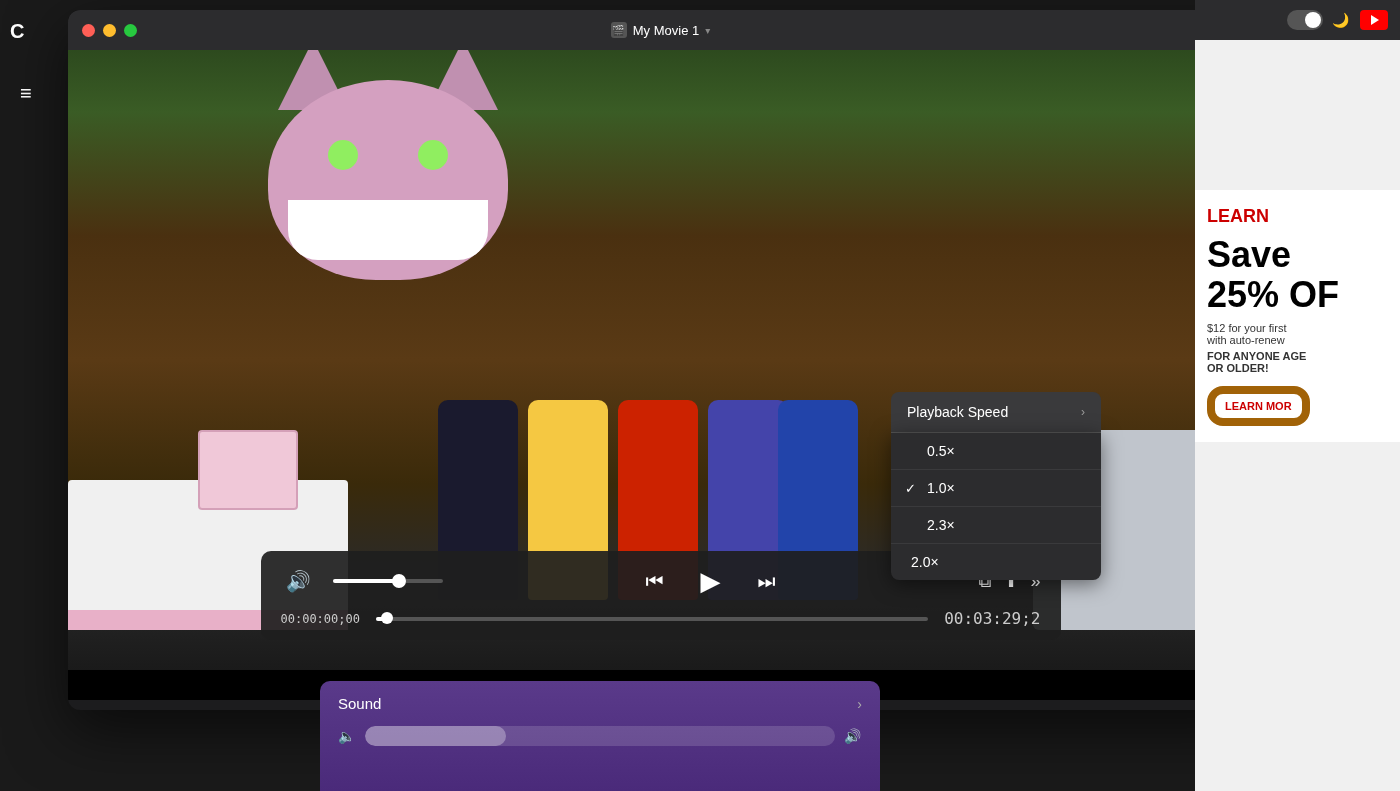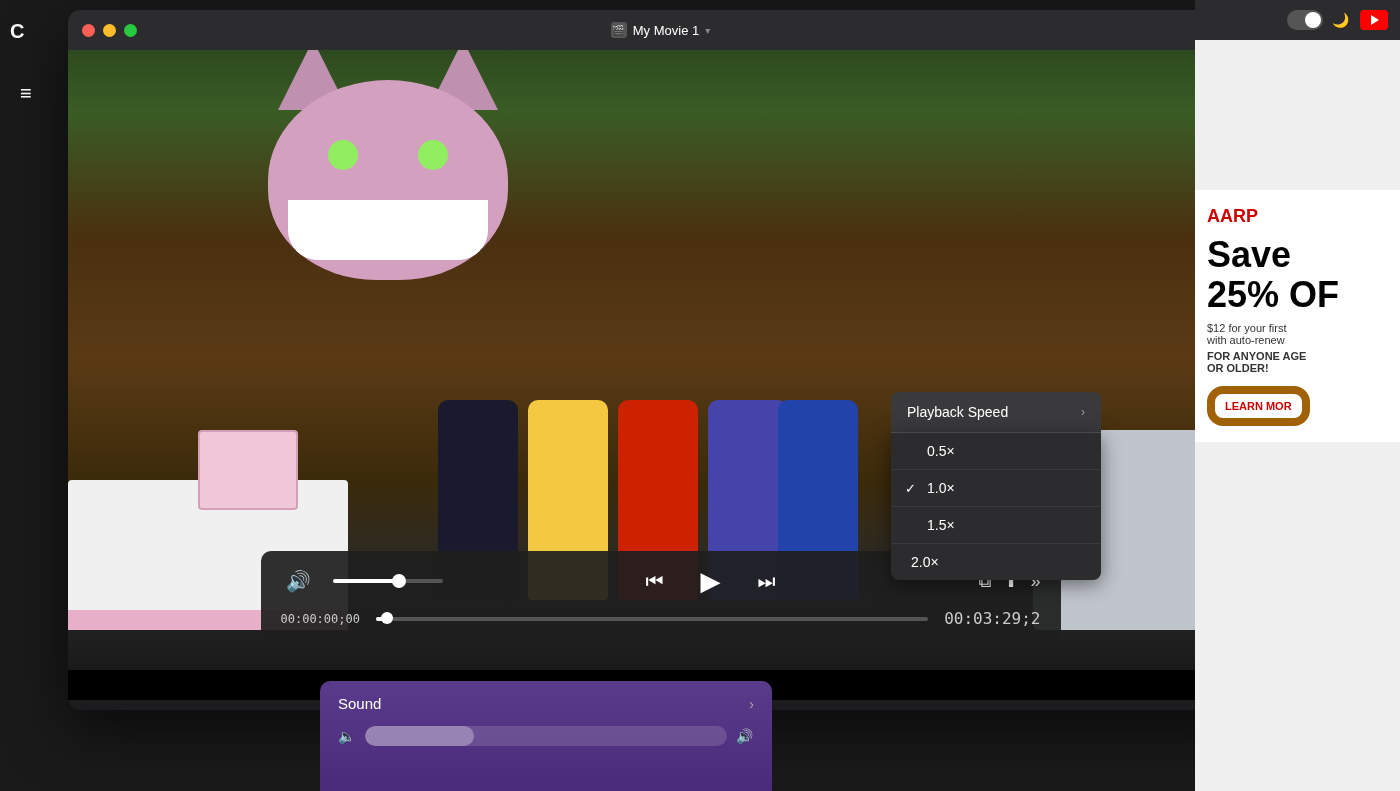--- a/index.html
+++ b/index.html
@@ -440,21 +440,21 @@
       left: 14px;
       color: #fff;
       font-size: 13px;
     }
 
     
     .bottom-panel {
       position: absolute;
       bottom: 0;
       left: 320px;
-      width: 452px;
+      width: 560px;
       height: 110px;
       background: linear-gradient(to bottom, #5a3a8a, #4a2a7a);
       border-radius: 10px 10px 0 0;
       overflow: hidden;
     }
 
     .sound-row {
       padding: 14px 18px;
       display: flex;
       align-items: center;
@@ -729,21 +729,21 @@
         <span class="playback-chevron">›</span>
       </div>
       <div class="playback-options">
         <div class="speed-option">
           <span>0.5×</span>
         </div>
         <div class="speed-option selected">
           <span>1.0×</span>
         </div>
         <div class="speed-option">
-          <span>1.5×</span>
+          <span>2.3×</span>
         </div>
         <div class="speed-option">
           <span>2.0×</span>
         </div>
       </div>
     </div>
   </div>
 </div>
 
 <div class="bottom-panel">
@@ -767,19 +767,19 @@
         <div class="toggle-knob"></div>
       </div>
     </div>
     <span class="moon-icon">🌙</span>
     <div class="yt-btn">
       <div class="yt-play"></div>
     </div>
   </div>
 
   <div class="ad-banner">
-    <div class="ad-aarp">AARP</div>
+    <div class="ad-aarp">LEARN</div>
     <div class="ad-headline">Save<br>25% OF</div>
     <div class="ad-subtext">$12 for your first<br>with auto-renew</div>
     <div class="ad-age-text">FOR ANYONE AGE<br>OR OLDER!</div>
     <button class="ad-learn-btn">LEARN MOR</button>
   </div>
 </div>
 
 </body></html>

